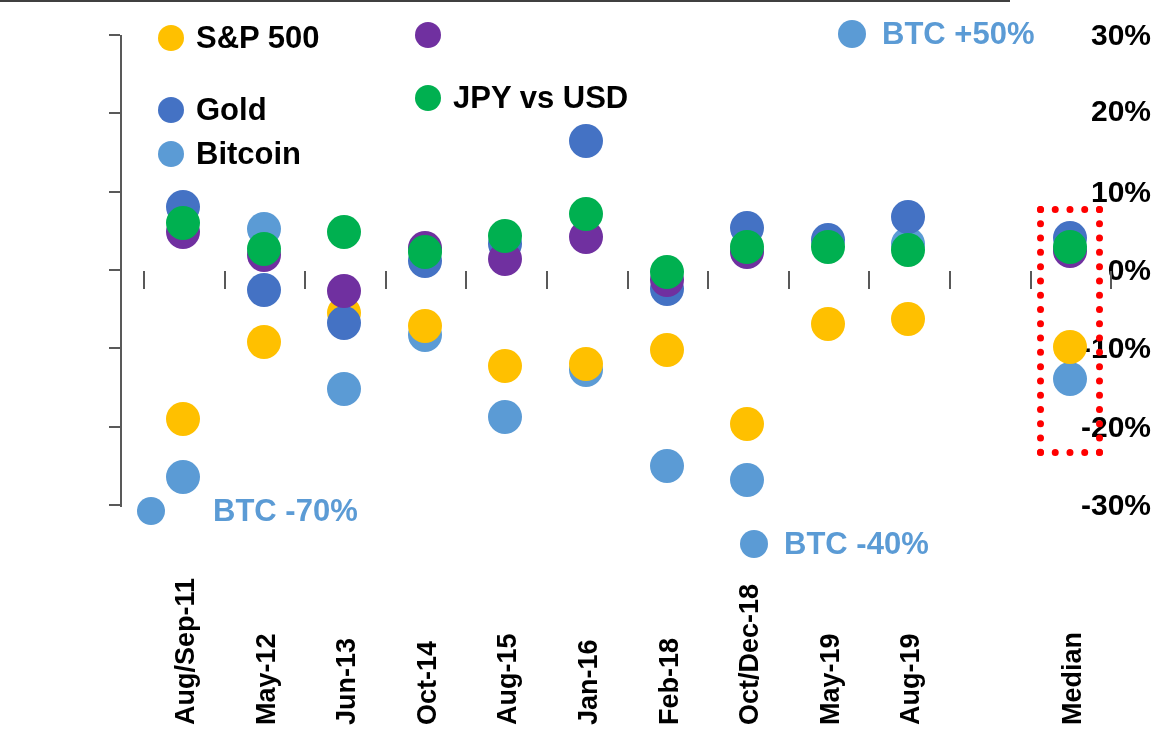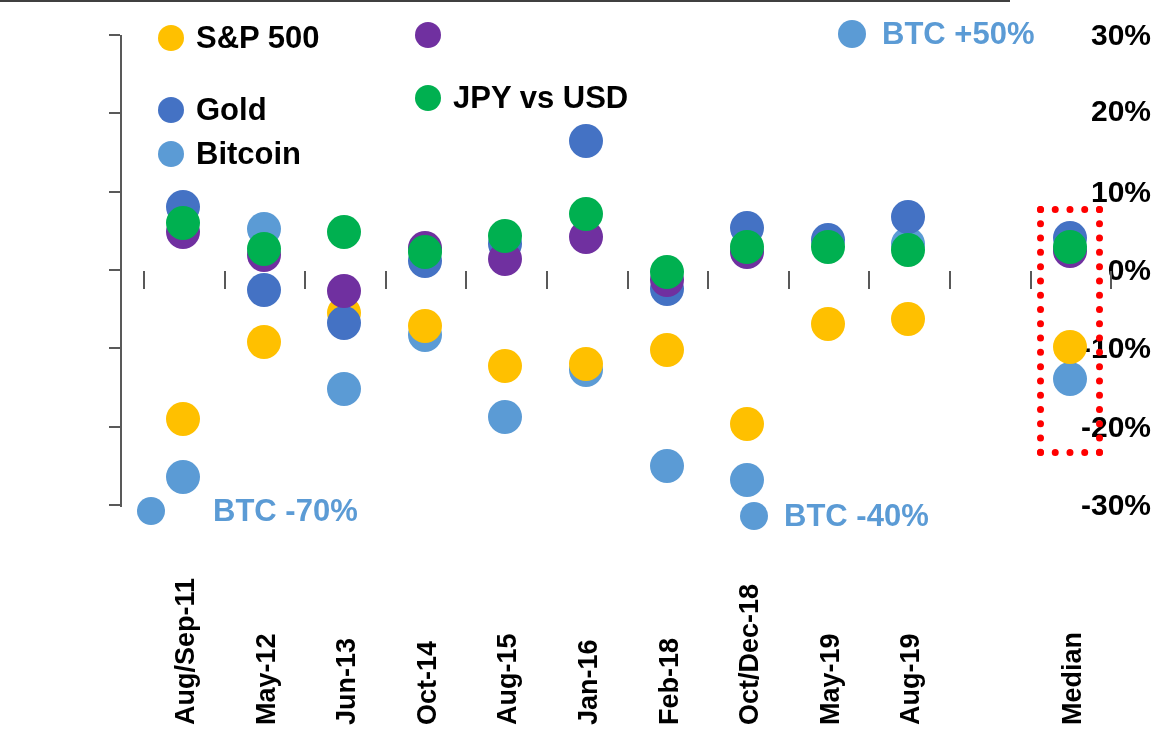--- a/index.html
+++ b/index.html
@@ -171,18 +171,18 @@
     </div>
   <div id="annotations">
       <div class="annot" style="left: 838px; top: 18px;">
         <span class="annot-dot" style="background: rgb(91, 155, 213);"></span>
         <span class="annot-text" style="color: rgb(91, 155, 213); text-align: right;">BTC +50%</span>
       </div>
       <div class="annot" style="left: 137px; top: 495px;">
         <span class="annot-dot" style="background: rgb(91, 155, 213);"></span>
         <span class="annot-text" style="color: rgb(91, 155, 213); margin-left: 32px;">BTC -70%</span>
       </div>
-      <div class="annot" style="left: 740px; top: 500px; justify-content: center;">
+      <div class="annot" style="left: 740px; top: 528px; justify-content: center;">
         <span class="annot-dot" style="background: rgb(91, 155, 213);"></span>
         <span class="annot-text" style="color: rgb(91, 155, 213);">BTC -40%</span>
       </div>
     </div>
 </div>
 
 </body></html>

